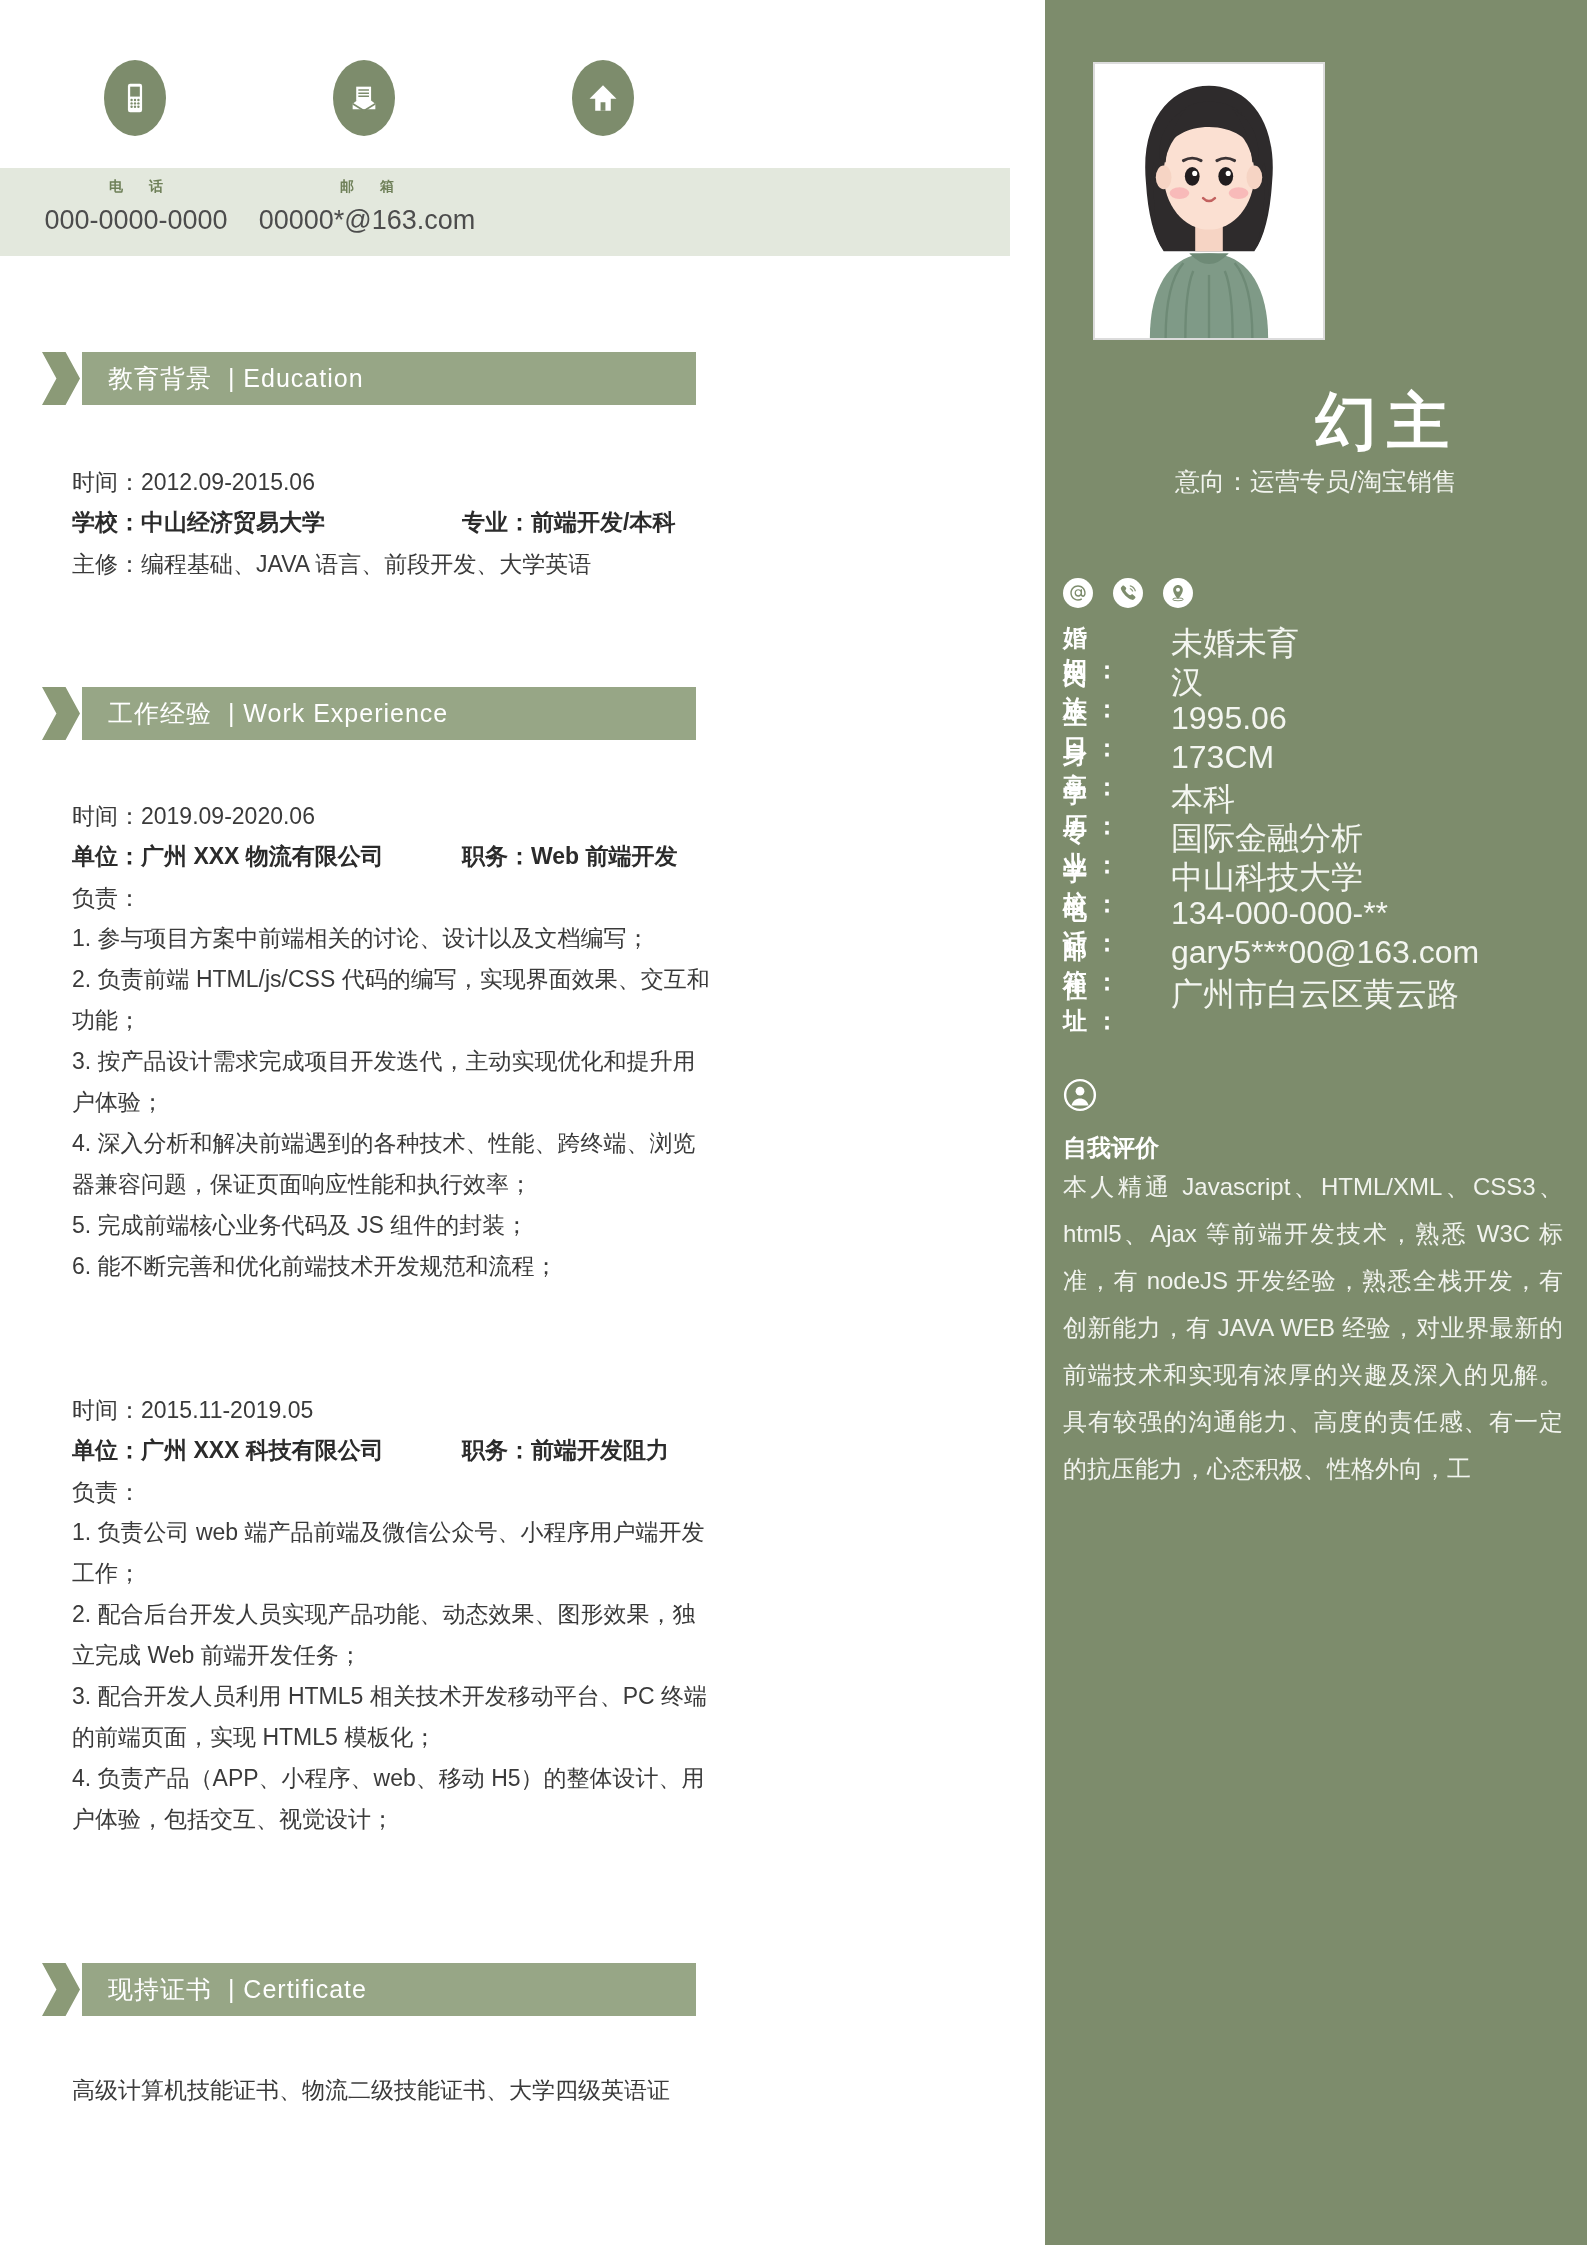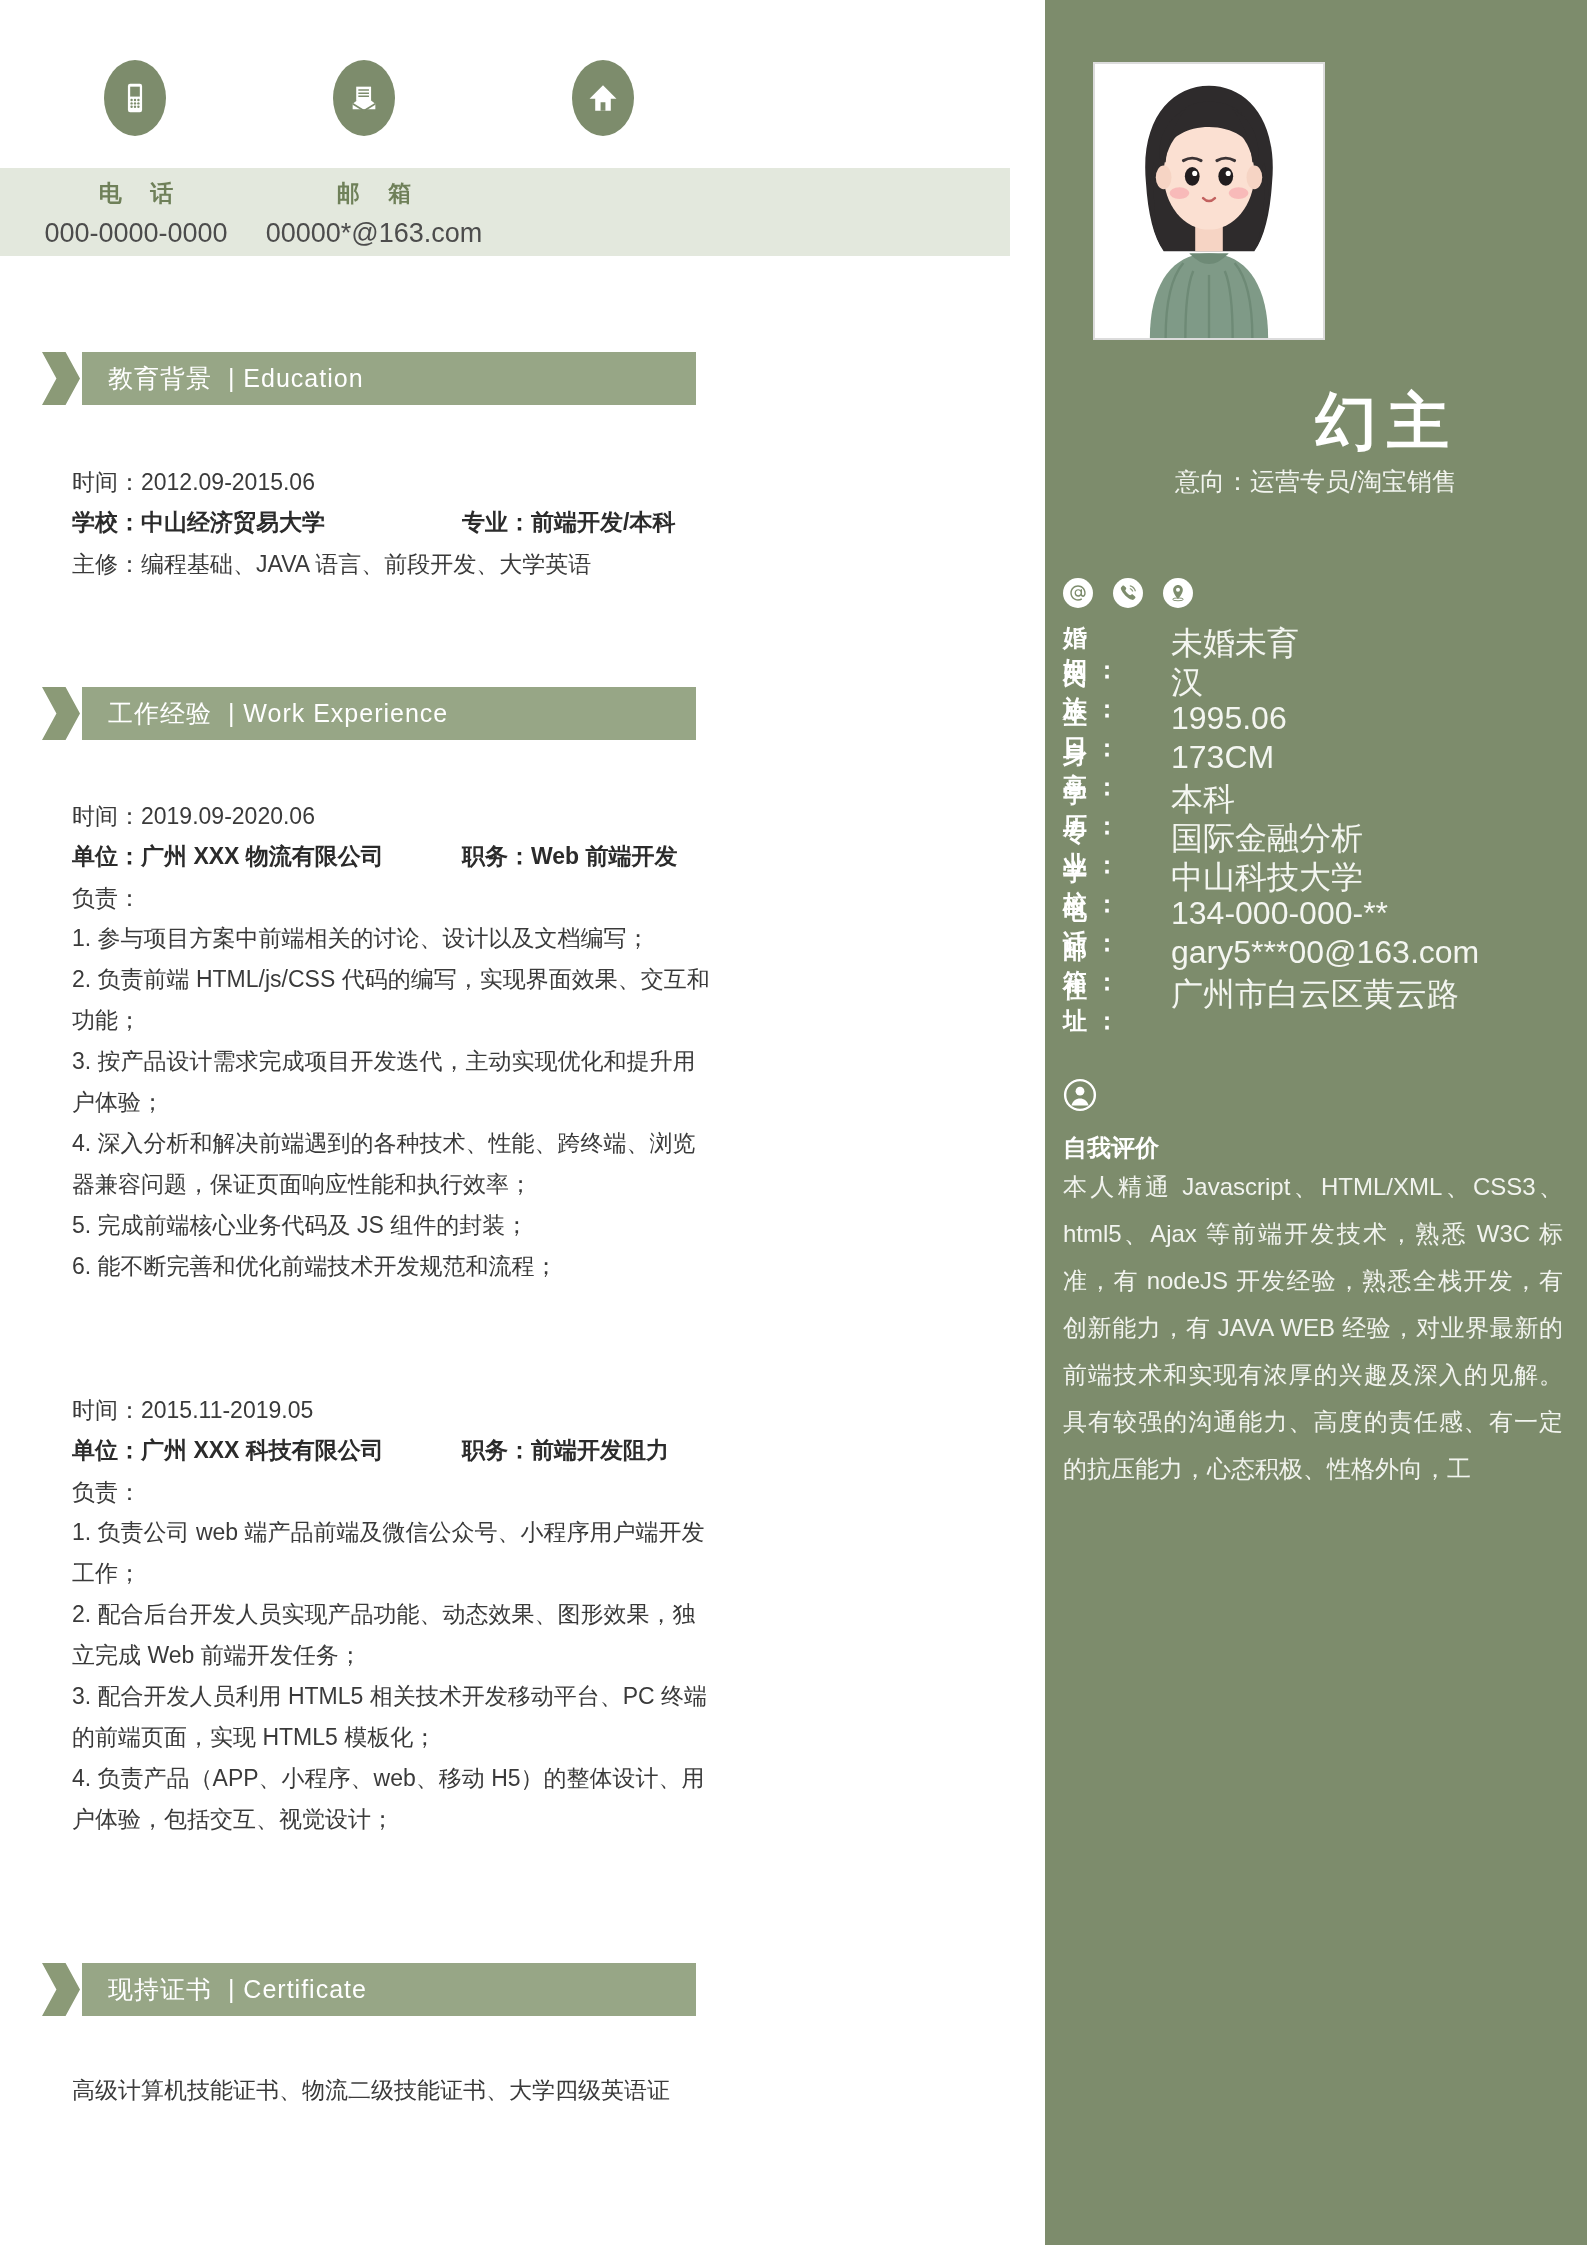--- a/index.html
+++ b/index.html
@@ -25,26 +25,26 @@
   .cic-1 { left:104px; }
   .cic-2 { left:333px; }
   .cic-3 { left:572px; }
 
   .contact-bar {
     position:absolute; top:168px; left:0; width:1010px; height:88px;
     background:#e3e8dd;
   }
   .cfield { position:absolute; top:0; text-align:center; }
   .cfield .label {
-    font-size:23px; color:#6f8059; font-weight:bold;
+    font-size:14px; color:#6f8059; font-weight:bold;
     letter-spacing:11px; padding-top:10px; text-indent:11px;
   }
   .cfield .value { font-size:27px; color:#4c4c4c; margin-top:9px; }
   .cf-1 { left:10px; width:252px; }
-  .cf-2 { left:248px; width:252px; }
+  .cf-2 { left:241px; width:252px; }
   .cf-3 { left:466px; width:350px; }
 
   
   .sec-head { position:absolute; left:42px; height:53px; }
   .sec-head .arrow {
     position:absolute; left:0; top:0; width:38px; height:53px;
     background:#8b9a77;
     clip-path:polygon(0 0, 62% 0, 100% 50%, 62% 100%, 0 100%, 38% 50%);
   }
   .sec-head .bar {

